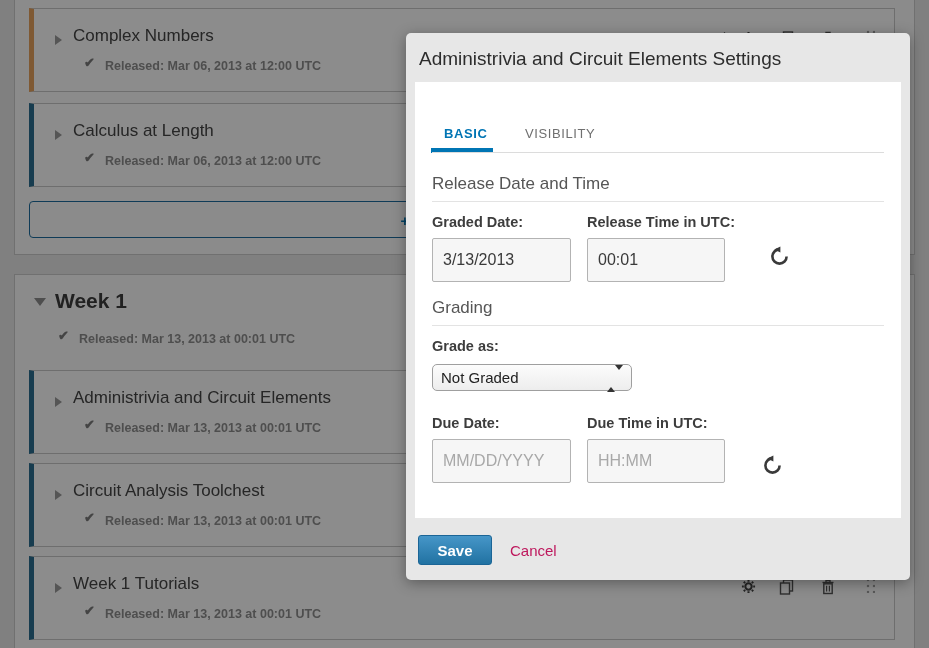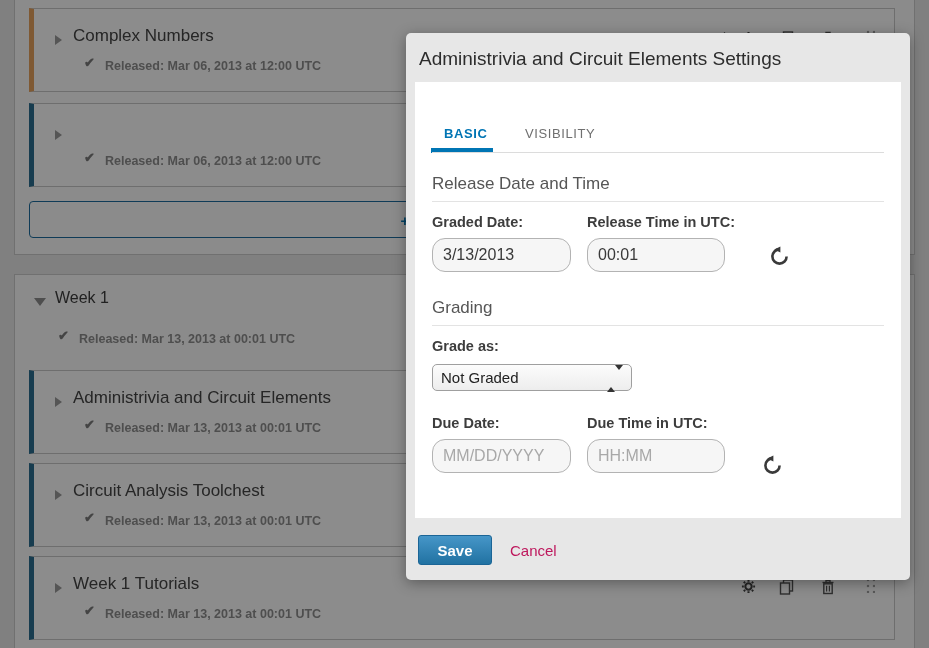--- a/index.html
+++ b/index.html
@@ -44,21 +44,21 @@
     background-image:radial-gradient(#a3a3a3 1.4px, transparent 1.6px);
     background-size:6px 6px;background-position:1px 1px;cursor:grab;
   }
   .new-sub-btn{
     position:absolute;left:14px;top:240px;width:866px;height:37px;box-sizing:border-box;
     background:#fefefe;border:1px solid #1d6c9e;border-radius:4px;cursor:pointer;
     color:#0075b4;font-size:14px;font-weight:bold;text-align:center;line-height:35px;
   }
   .new-sub-btn .plus{font-size:15px;margin-right:6px;}
   .sec-title{
-    position:absolute;left:40px;top:14px;font-size:16px;font-weight:normal;color:#3d3d3d;white-space:nowrap;
+    position:absolute;left:40px;top:14px;font-size:21px;font-weight:bold;color:#3d3d3d;white-space:nowrap;
   }
   
   .dim-overlay{position:absolute;inset:0;background:rgba(0,0,0,0.45);z-index:10;}
 
   
   .modal{
     position:absolute;left:368px;top:33px;width:504px;height:547px;z-index:20;
     background:#e7e7e7;border-radius:5px;box-shadow:0 3px 14px rgba(0,0,0,0.35);margin-left:38px;
   }
   .modal-title{
@@ -74,22 +74,22 @@
   .tab-underline{position:absolute;left:16px;top:66px;width:62px;height:5px;background:#0075b4;}
   .rule{position:absolute;left:17px;width:452px;height:1px;background:#dcdcdc;}
   .rule-tabs{top:70px;}
   .rule-release{top:119px;background:#e3e3e3;}
   .rule-grading{top:243px;background:#e3e3e3;}
   .m-heading{position:absolute;left:17px;font-size:17px;color:#565656;white-space:nowrap;}
   .h-release{top:92px;}
   .h-grading{top:216px;}
   .m-label{position:absolute;font-size:14.5px;font-weight:bold;color:#3d3d3d;white-space:nowrap;}
   .m-input{
-    position:absolute;box-sizing:border-box;height:34px;
-    background:#f6f6f6;border:1px solid #b3b3b3;border-radius:13px;
+    position:absolute;box-sizing:border-box;height:44px;
+    background:#f6f6f6;border:1px solid #b3b3b3;border-radius:2px;
     font-family:"Liberation Sans",sans-serif;font-size:16px;color:#3a3a3a;padding:0 0 0 10px;
   }
   .m-input::placeholder{color:#a8a8a8;opacity:1;}
   .reset-btn{position:absolute;width:21px;height:21px;cursor:pointer;background:none;border:none;padding:0;}
   .select-wrap{position:absolute;left:17px;top:282px;width:200px;height:27px;}
   .grade-select{
     width:100%;height:100%;box-sizing:border-box;-webkit-appearance:none;appearance:none;
     background:linear-gradient(#fcfcfc,#ededed);border:1px solid #9f9f9f;border-radius:5px;
     font-family:"Liberation Sans",sans-serif;font-size:15px;color:#222;padding:0 0 0 8px;
   }
@@ -140,20 +140,21 @@
             <path d="M5 3V1.5h4V3" fill="none" stroke="#555" stroke-width="1.4"></path>
             <rect x="2.8" y="4.8" width="8.4" height="9.7" fill="none" stroke="#555" stroke-width="1.4"></rect>
             <path d="M5.6 6.8v5.6 M8.4 6.8v5.6" stroke="#555" stroke-width="1.2"></path>
           </svg>
       </span>
       <span class="drag-dots" style="left:830px;top:19px;"></span>
     </div>
 
     <div class="card" style="top: 142px; border-left-color: rgb(43, 110, 145);">
       <span class="tri-right"></span>
+      <span class="card-title">Calculus at Length</span>
       <span class="check">✔</span>
       <span class="released">Released: Mar 06, 2013 at 12:00 UTC</span>
     </div>
 
     <button class="new-sub-btn">
       <span class="plus">+</span><span>New Subsection</span>
     </button>
   </div>
 
   <div class="section-box" id="section-2">

